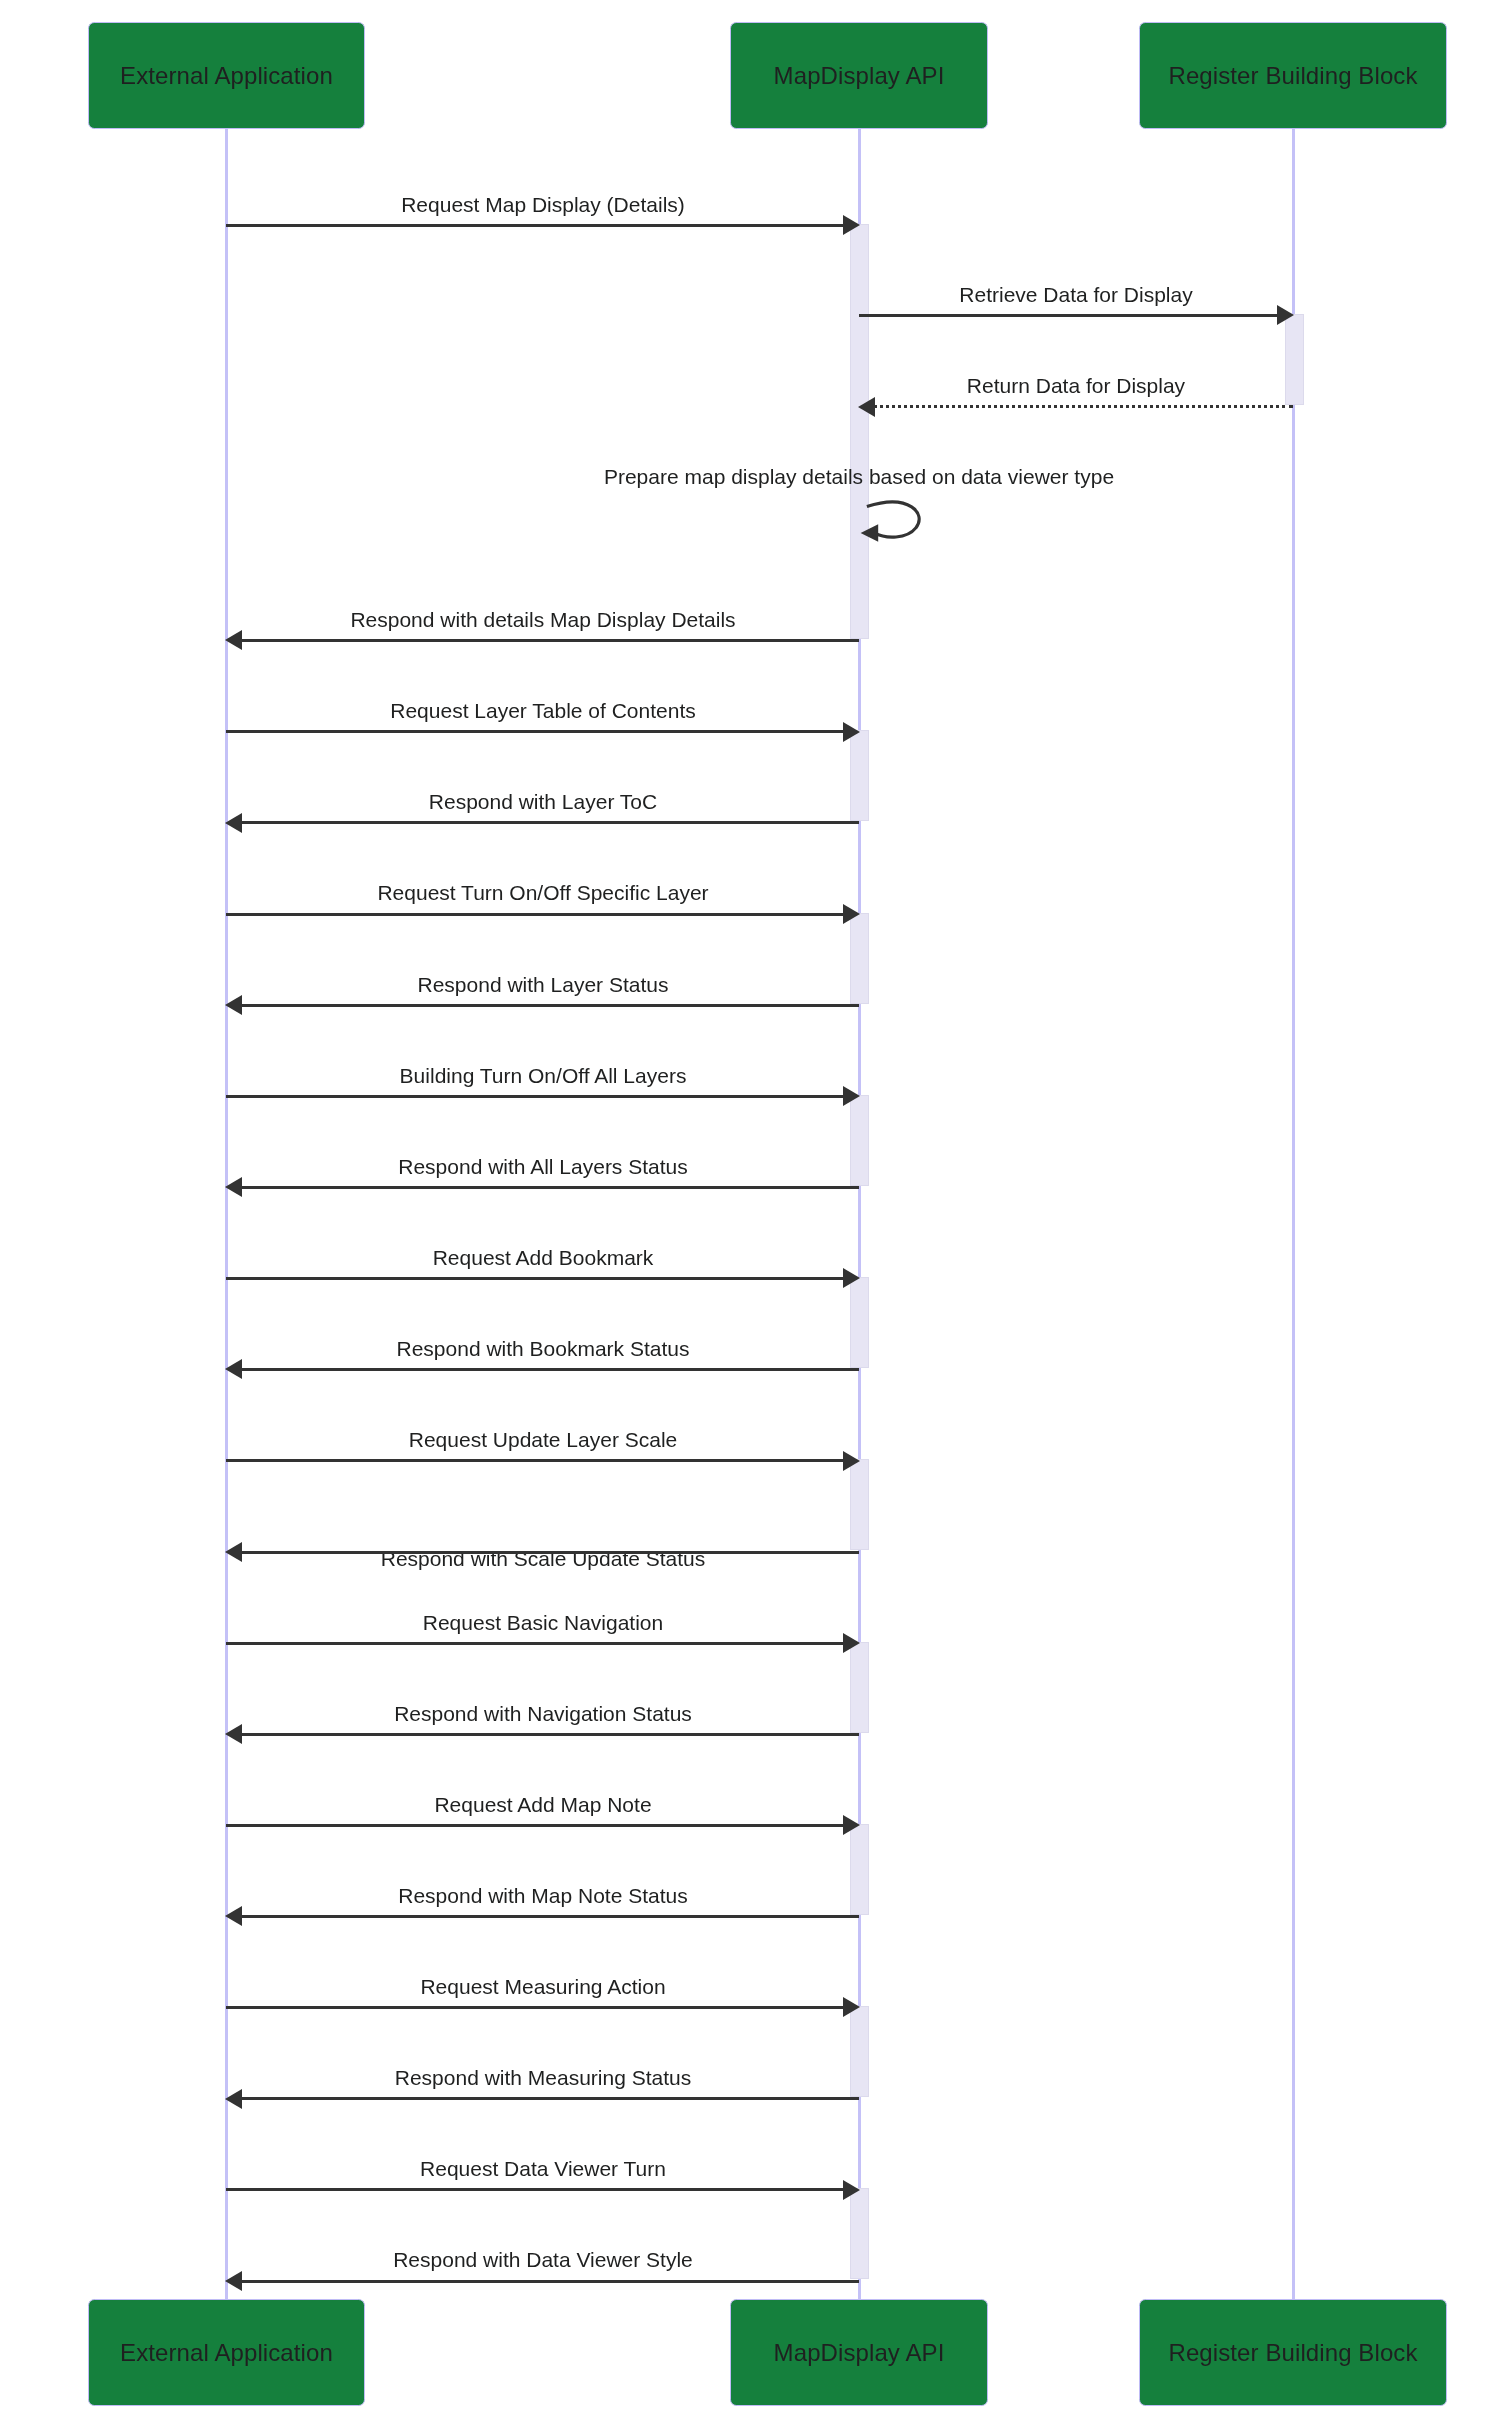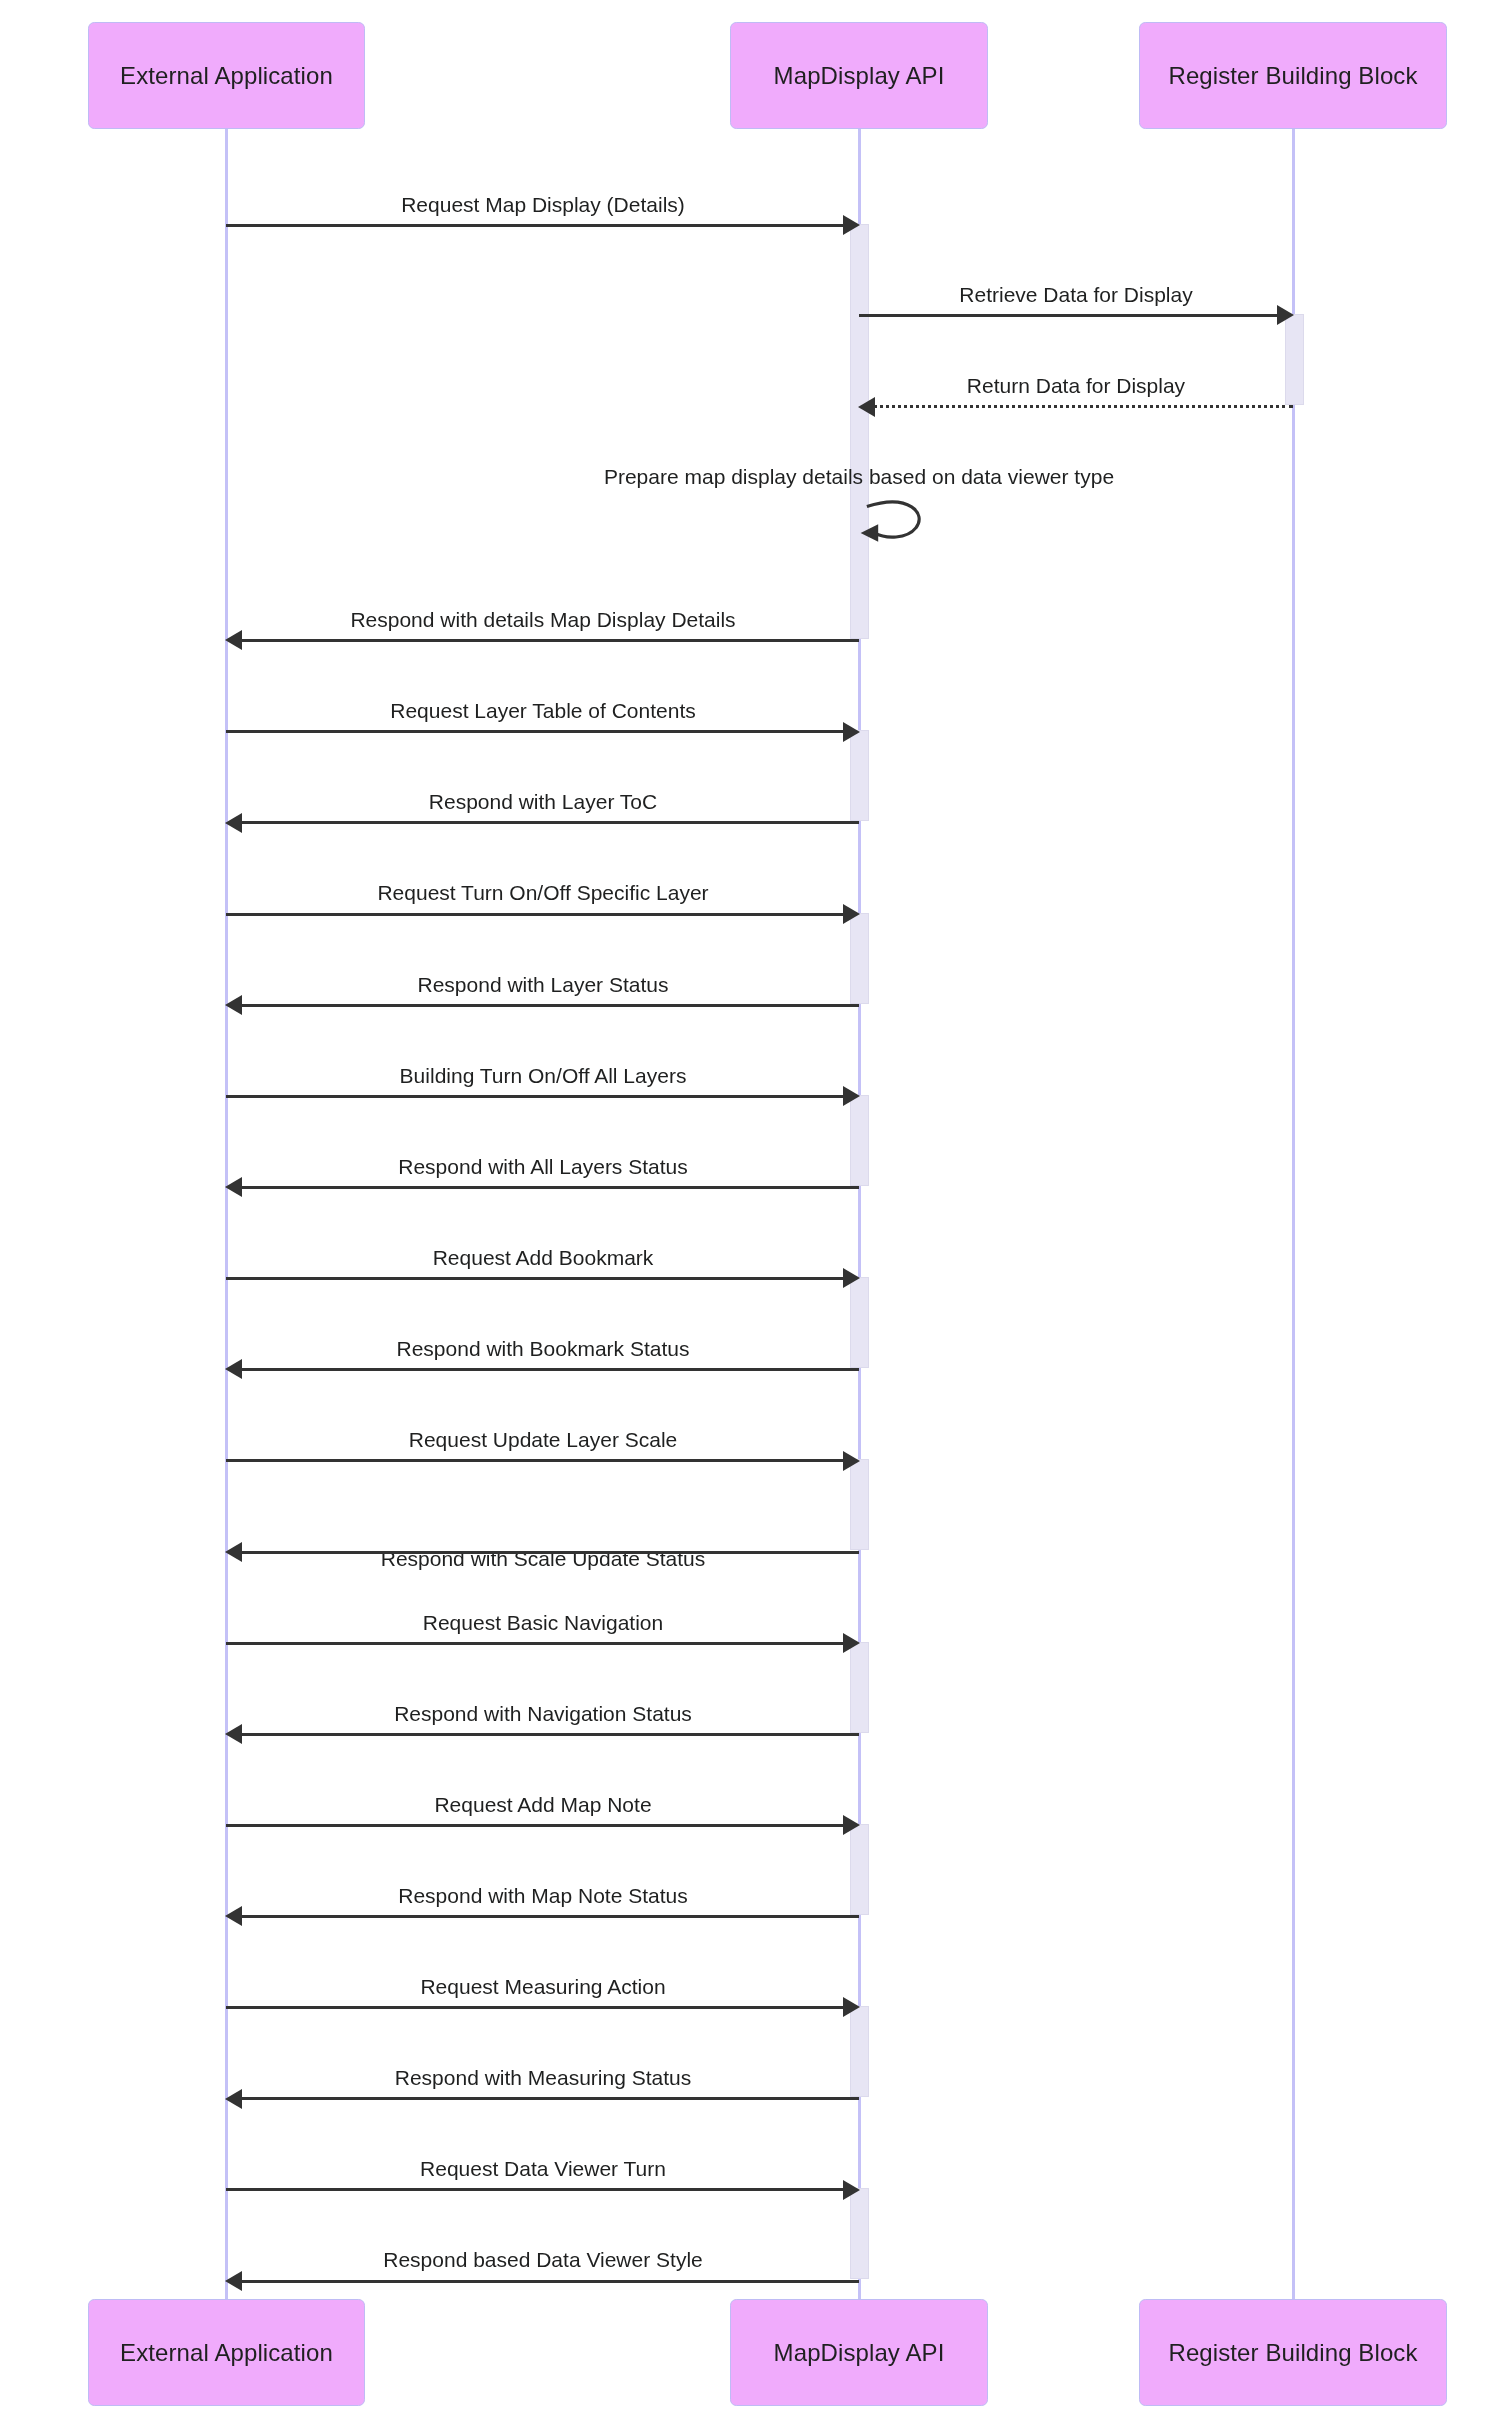--- a/index.html
+++ b/index.html
@@ -4,21 +4,21 @@
 <title>MapDisplay API Sequence Diagram</title>
 <style>
   html,body{margin:0;padding:0;background:#ffffff;}
   body{font-family:"Liberation Sans","DejaVu Sans",sans-serif;}
   #canvas{position:relative;width:1508px;height:2413px;background:#ffffff;overflow:hidden;}
 
   
   .actor-box{
     position:absolute;
     box-sizing:border-box;
-    background:#f0abfc;
+    background:#15803d;
     border:1.3px solid #BFBBF5;
     border-radius:6.3px;
     display:flex;align-items:center;justify-content:center;
     color:#1f2020;
     font-size:24px;
     letter-spacing:0.1px;
     text-align:center;
     line-height:1.15;
     padding:0 8.8px;
   }
@@ -172,17 +172,17 @@
     <div class="arrow-head left" style="top: 1906px; left: 225px;"></div>
     <div class="msg-label" style="left: 543px; top: 1976px;">Request Measuring Action</div>
     <div class="msg-line" style="left: 226px; top: 2006px; width: 619px;"></div>
     <div class="arrow-head right" style="top: 1997px; left: 843px;"></div>
     <div class="msg-label" style="left: 543px; top: 2067px;">Respond with Measuring Status</div>
     <div class="msg-line" style="left: 240px; top: 2097px; width: 619px;"></div>
     <div class="arrow-head left" style="top: 2089px; left: 225px;"></div>
     <div class="msg-label" style="left: 543px; top: 2158px;">Request Data Viewer Turn</div>
     <div class="msg-line" style="left: 226px; top: 2188px; width: 619px;"></div>
     <div class="arrow-head right" style="top: 2180px; left: 843px;"></div>
-    <div class="msg-label" style="left: 543px; top: 2249px;">Respond based Data Viewer Style</div>
+    <div class="msg-label" style="left: 543px; top: 2249px;">Respond with Data Viewer Style</div>
     <div class="msg-line" style="left: 240px; top: 2280px; width: 619px;"></div>
     <div class="arrow-head left" style="top: 2271px; left: 225px;"></div>
   </div>
 
 
 </body></html>

